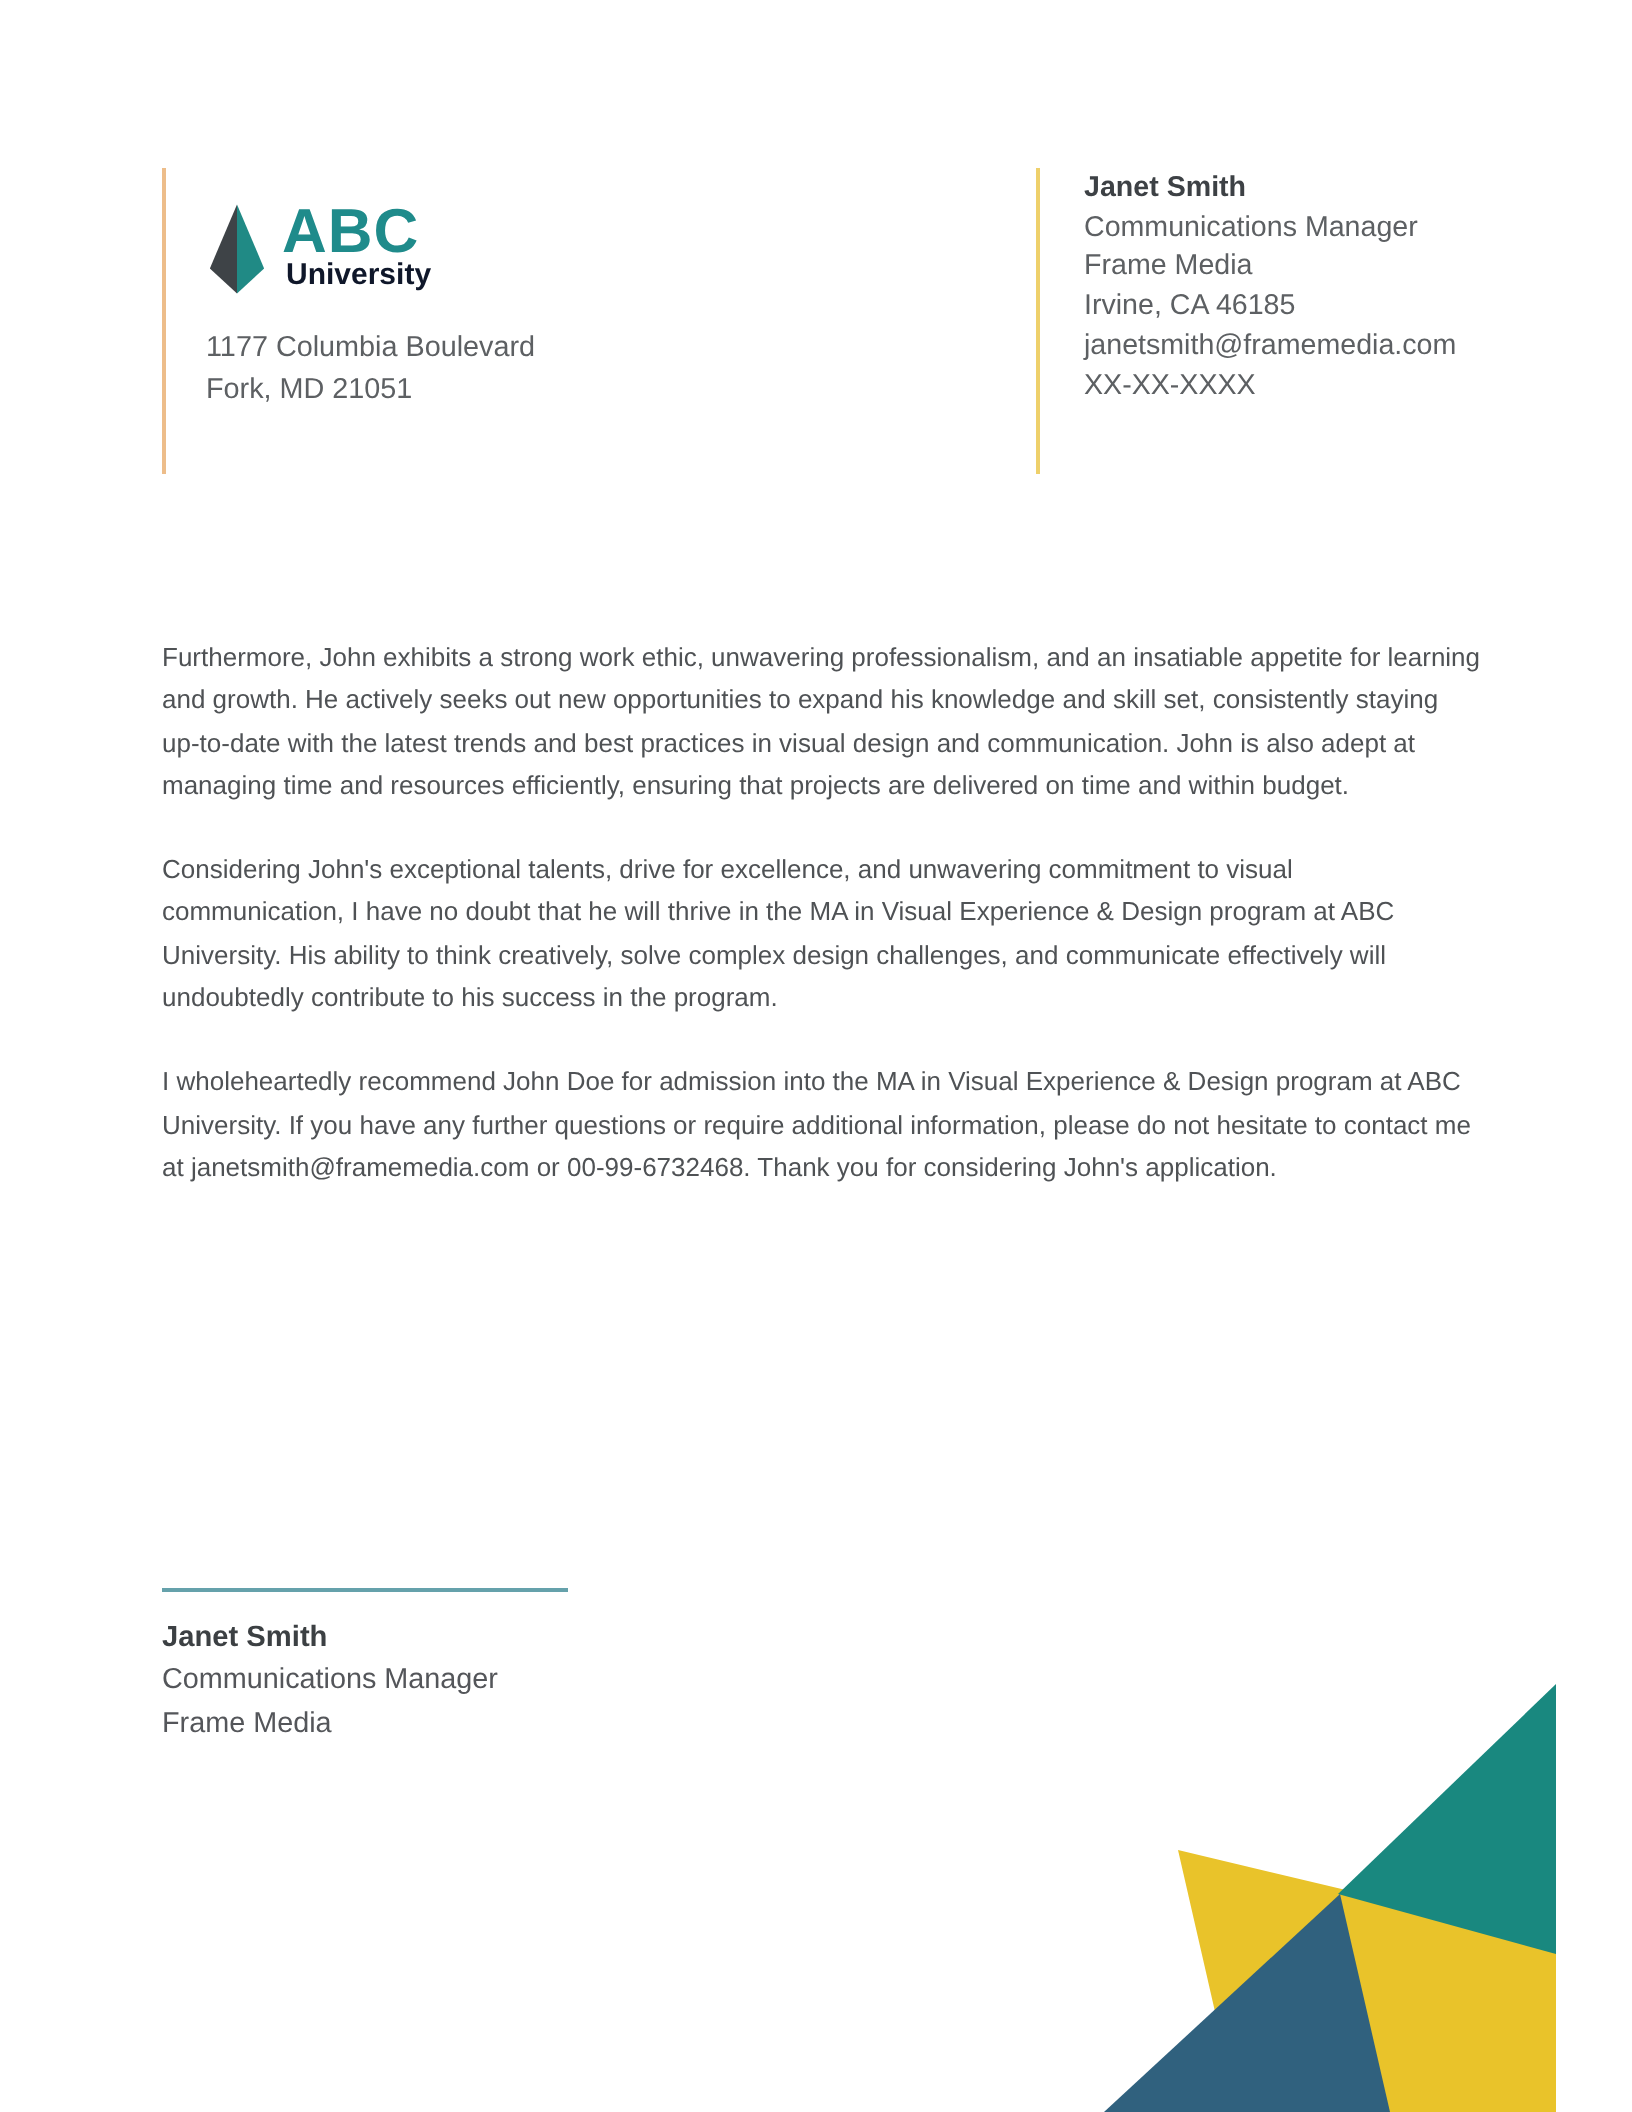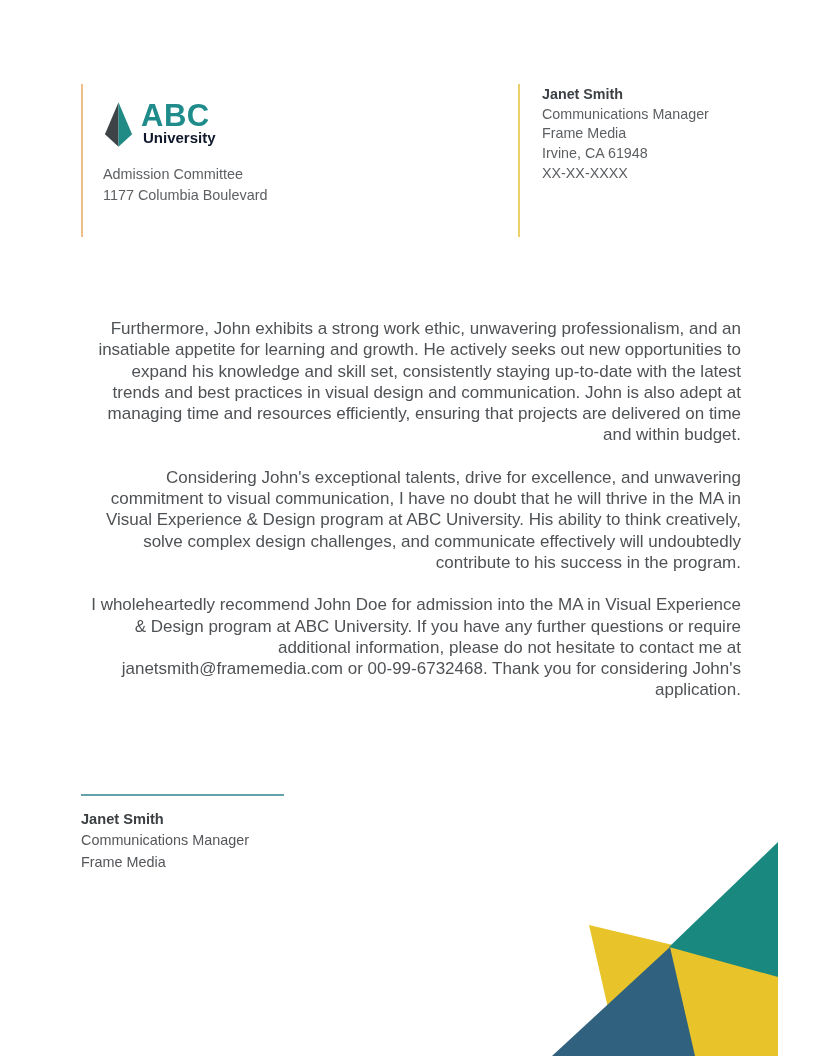--- a/index.html
+++ b/index.html
@@ -74,24 +74,23 @@
 
   
   .letter-body {
     position: absolute;
     left: 81px;
     top: 318px;
     width: 660px;
   }
   .letter-body p {
     margin: 0 0 21px 0;
-    font-size: 17px;
+    font-size: 13px;
     line-height: 21.3px;
     color: #4f5255;
-    text-align: right;
   }
 
   
   .signature {
     position: absolute;
     left: 81px;
     top: 794px;
   }
   .sig-rule {
     width: 203px;
@@ -132,30 +131,31 @@
         <svg class="kite-svg" viewBox="0 0 32 46" aria-hidden="true">
           <polygon points="16,0 16,46 2,33" fill="#3e4347"></polygon>
           <polygon points="16,0 16,46 30,33" fill="#208a85"></polygon>
         </svg>
         <div class="logo-text">
           <span class="logo-abc">ABC</span>
           <span class="logo-univ">University</span>
         </div>
       </div>
       <div class="uni-addr">
-        <div>Admission Committee</div>
         <div>1177 Columbia Boulevard</div>
+        <div>Fork, MD 21051</div>
       </div>
     </div>
 
     <div class="sender-block">
       <div class="sender-name">Janet Smith</div>
       <div>Communications Manager</div>
       <div>Frame Media</div>
-      <div>Irvine, CA 61948</div>
+      <div>Irvine, CA 46185</div>
+      <div>janetsmith@framemedia.com</div>
       <div>XX-XX-XXXX</div>
     </div>
   </header>
 
   <main class="letter-body">
     <p>Furthermore, John exhibits a strong work ethic, unwavering professionalism, and an insatiable appetite for learning and growth. He actively seeks out new opportunities to expand his knowledge and skill set, consistently staying up-to-date with the latest trends and best practices in visual design and communication. John is also adept at managing time and resources efficiently, ensuring that projects are delivered on time and within budget.</p>
     <p>Considering John's exceptional talents, drive for excellence, and unwavering commitment to visual communication, I have no doubt that he will thrive in the MA in Visual Experience &amp; Design program at ABC University. His ability to think creatively, solve complex design challenges, and communicate effectively will undoubtedly contribute to his success in the program.</p>
     <p>I wholeheartedly recommend John Doe for admission into the MA in Visual Experience &amp; Design program at ABC University. If you have any further questions or require additional information, please do not hesitate to contact me at janetsmith@framemedia.com or 00-99-6732468. Thank you for considering John's application.</p>
   </main>
 

